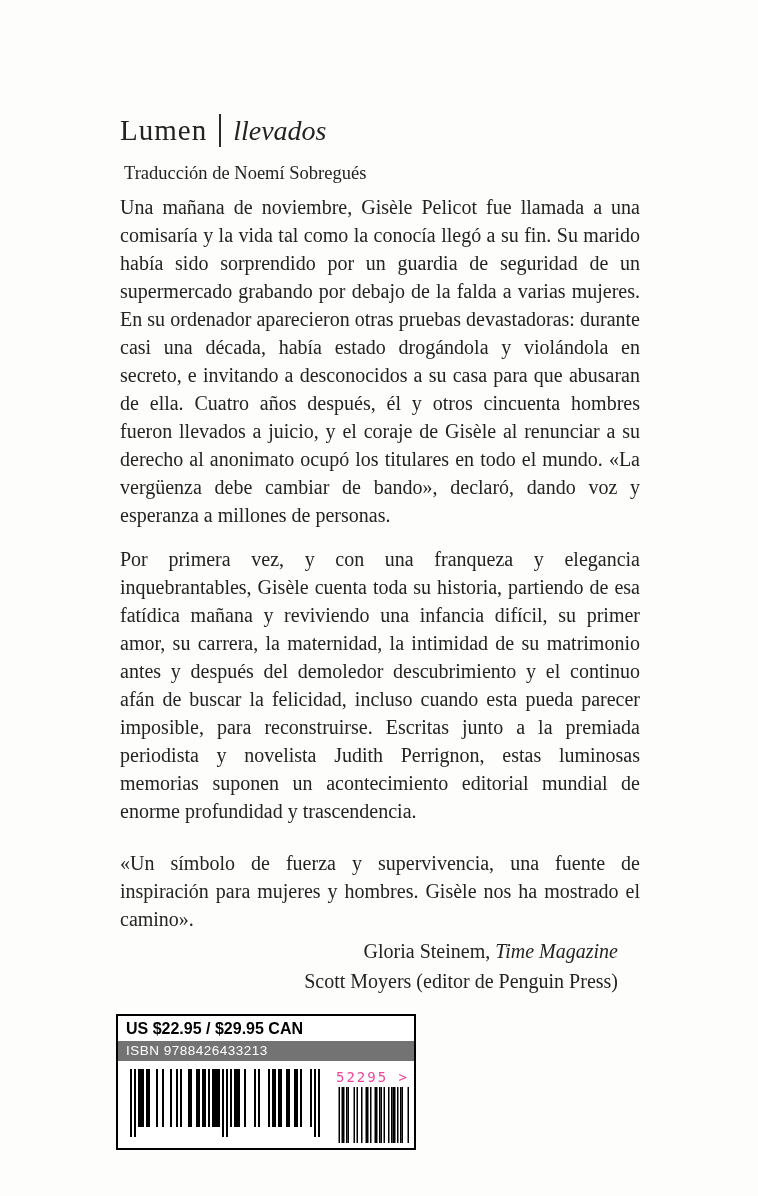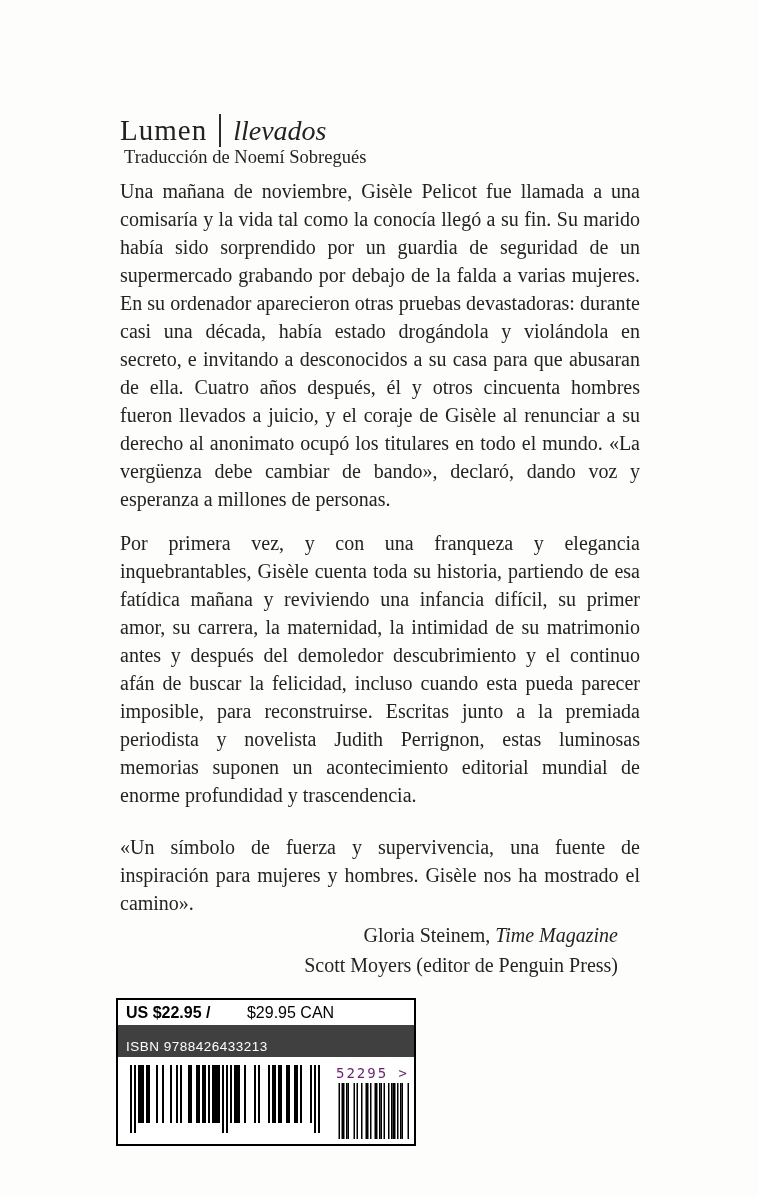--- a/index.html
+++ b/index.html
@@ -8,21 +8,21 @@
     width: 758px;
     height: 1196px;
     background: #fdfdfc;
     color: #232323;
     overflow: hidden;
     font-family: "Liberation Serif", serif;
   }
   .content { padding: 114px 118px 0 120px; }
 
   
-  .imprint { display: flex; align-items: center; }
+  .imprint { display: flex; align-items: center; margin-bottom: 16px; }
   .imprint-name { font-size: 29px; letter-spacing: 1px; }
   .imprint-divider { width: 2px; height: 33px; background: #2a2a2a; margin: 0 12px; }
   .imprint-collection { font-size: 28px; font-style: italic; }
 
   .credit { font-size: 18.5px; margin: 0 0 9px 4px; }
 
   .body-par {
     font-size: 20px;
     line-height: 28px;
     text-align: justify;
@@ -60,43 +60,43 @@
   .bar-header {
     background: #000;
     color: #fff;
     text-align: center;
     font-size: 12.5px;
     letter-spacing: 0.5px;
     padding: 4px 0 3px 0;
   }
   .price-row { padding: 4px 8px 3px 8px; font-size: 16px; color: #000; background: #fff; }
   .price-us { font-weight: bold; }
-  .price-can { font-weight: normal; margin-left: 32px; }
+  .price-can { font-weight: bold; }
   .isbn-row {
-    background: #404040;
+    background: #737373;
     color: #fff;
     font-size: 13.5px;
     letter-spacing: 0.5px;
-    padding: 14px 8px 3px 8px;
+    padding: 2px 8px 3px 8px;
   }
   .barcode-area {
     display: flex;
     align-items: flex-start;
     background: #fff;
     padding: 8px 8px 5px 12px;
   }
   .ean-main { display: flex; flex-direction: column; }
   .ean-addon { display: flex; flex-direction: column; align-items: center; margin-left: 16px; }
   .addon-digits {
     font-family: "DejaVu Sans Mono", monospace;
     font-size: 14px;
     letter-spacing: 2px;
     margin-bottom: 2px;
     white-space: nowrap;
-    color: #701a75;
+    color: #ec4899;
   }
 </style>
 </head>
 <body>
 
 <div class="page">
   <div class="content">
 
     <header class="imprint">
       <span class="imprint-name">Lumen</span>

